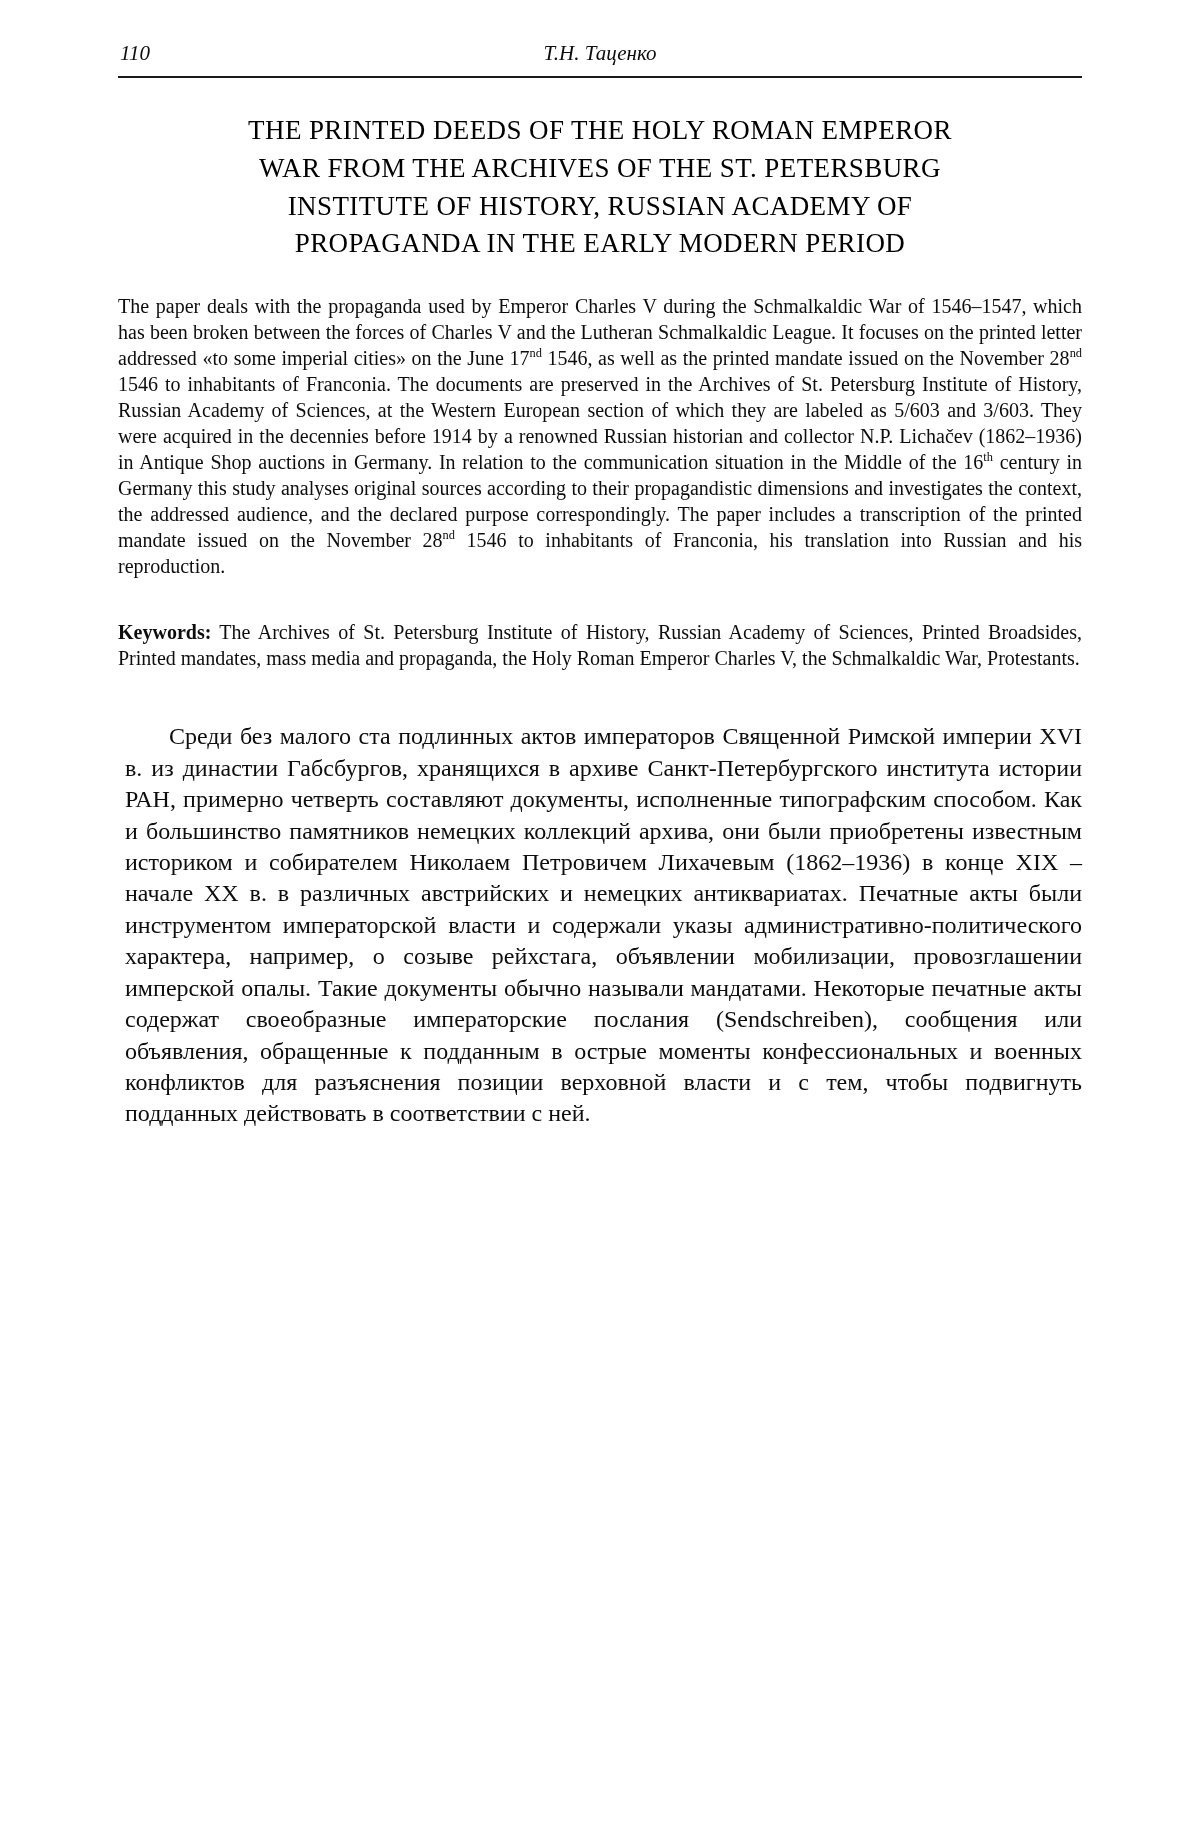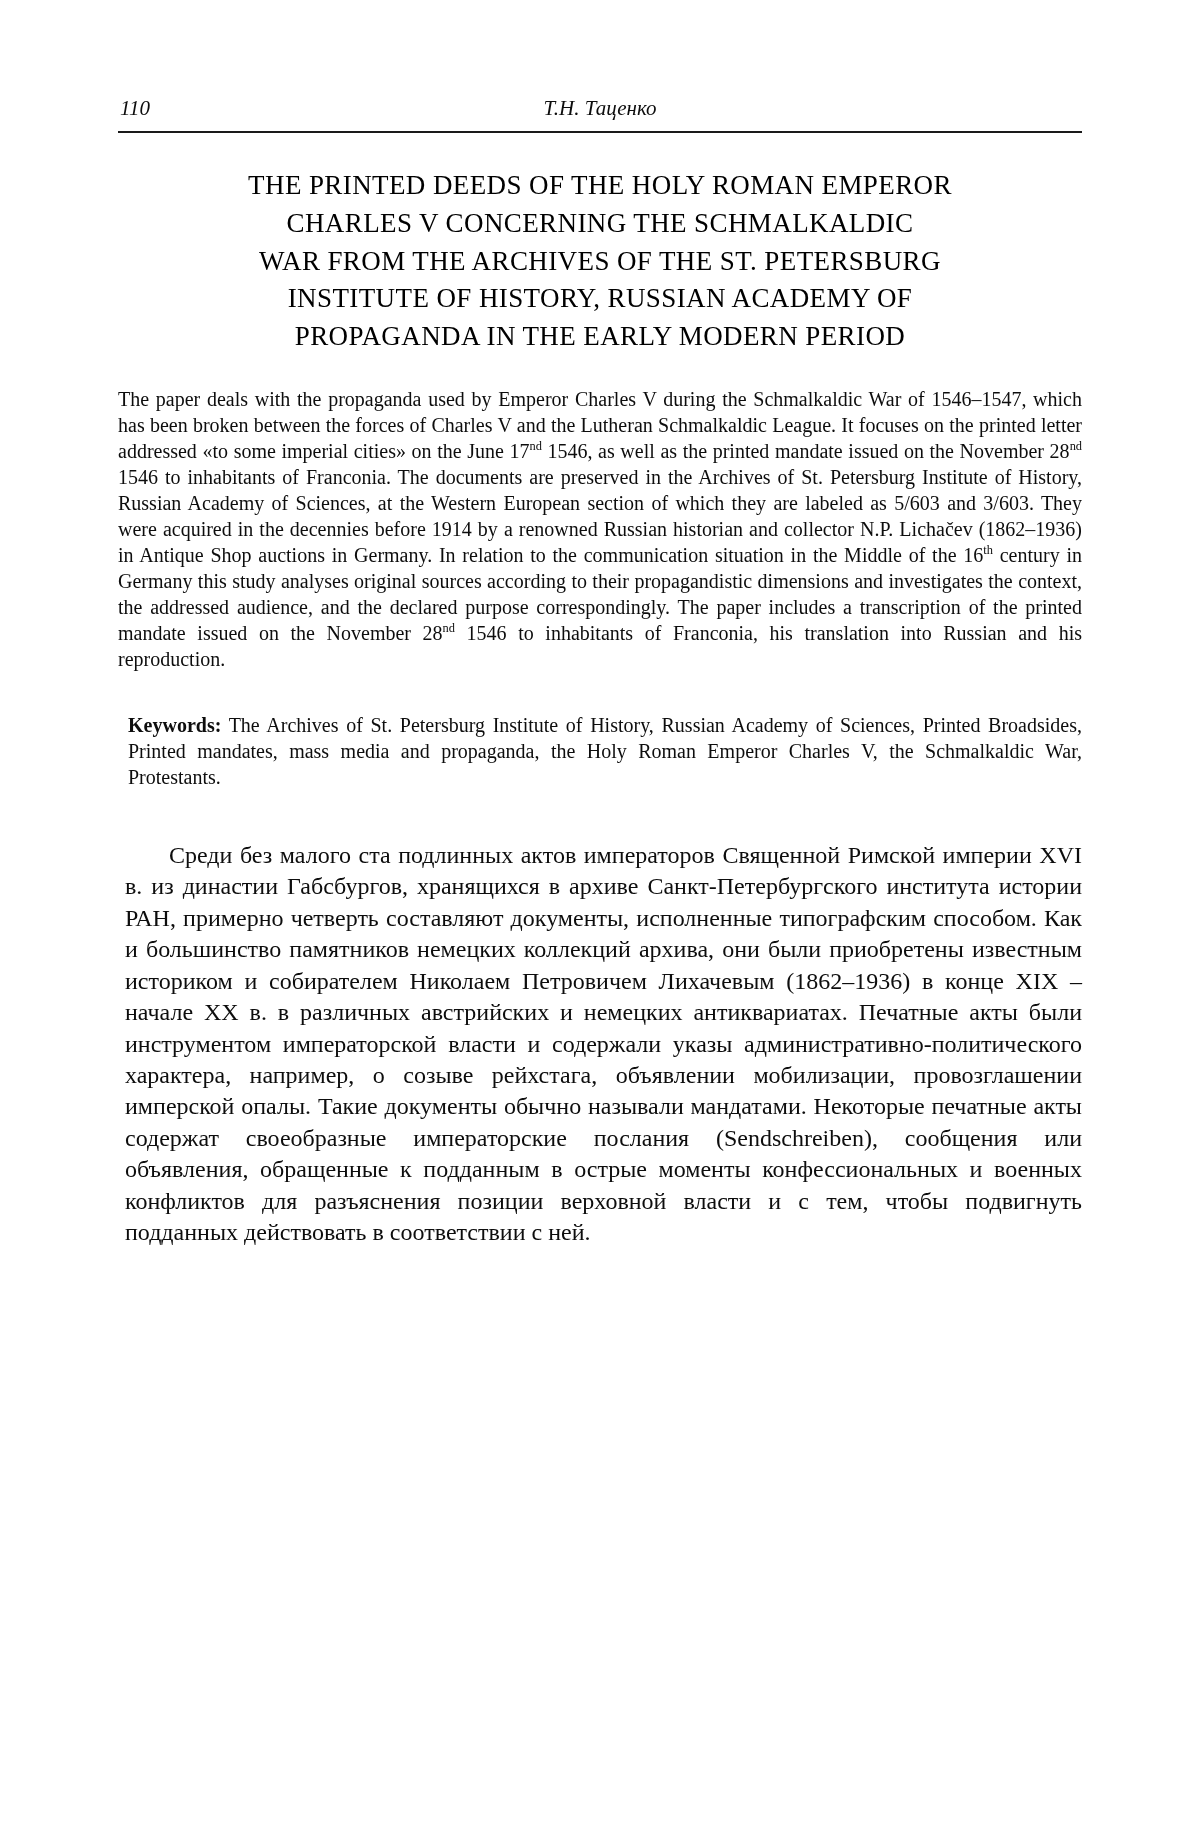--- a/index.html
+++ b/index.html
@@ -3,21 +3,21 @@
 <meta charset="utf-8">
 <style>
   html, body { margin: 0; padding: 0; background: #e8e8e8; }
   .page {
     position: relative;
     width: 1200px;
     height: 1842px;
     margin: 0 auto;
     background: #ffffff;
     box-sizing: border-box;
-    padding: 95px 118px 0 118px;
+    padding: 40px 118px 0 118px;
     font-family: "Liberation Serif", "DejaVu Serif", serif;
     color: #0d0d0d;
     overflow: hidden;
   }
   .header-row {
     position: relative;
     font-style: italic;
     font-size: 21px;
     line-height: 26px;
     height: 26px;
@@ -39,21 +39,21 @@
     color: #000000;
   }
   .abstract {
     margin: 30px 0 0 0;
     font-size: 20px;
     line-height: 1.3;
     text-align: justify;
   }
   .abstract sup, .keywords sup { font-size: 0.62em; line-height: 0; }
   .keywords {
-    margin: 40px 0 0 10px;
+    margin: 40px 0 0 0;
     font-size: 20px;
     line-height: 1.3;
     text-align: justify;
   }
   .keywords .kw-label { font-weight: bold; }
   .body-text {
     margin: 50px 0 0 7px;
     font-size: 24px;
     line-height: 1.31;
     text-align: justify;
@@ -67,21 +67,20 @@
 
   <div class="header-row">
     <span class="page-num">110</span>
     <span class="running-head">Т.Н. Таценко</span>
   </div>
 
   <hr class="header-rule">
 
   <h1 class="article-title">
       <div>THE PRINTED DEEDS OF THE HOLY ROMAN EMPEROR</div>
-      <div>CHARLES V CONCERNING THE SCHMALKALDIC</div>
       <div>WAR FROM THE ARCHIVES OF THE ST. PETERSBURG</div>
       <div>INSTITUTE OF HISTORY, RUSSIAN ACADEMY OF</div>
       <div>PROPAGANDA IN THE EARLY MODERN PERIOD</div>
     </h1>
 
   <p class="abstract"><span>The paper deals with the propaganda used by Emperor Charles V during the Schmalkaldic War of 1546–1547, which has been broken between the forces of Charles V and the Lutheran Schmalkaldic League. It focuses on the printed letter addressed «to some imperial cities» on the June 17</span><sup>nd</sup><span> 1546, as well as the printed mandate issued on the November 28</span><sup>nd</sup><span> 1546 to inhabitants of Franconia. The documents are preserved in the Archives of St. Petersburg Institute of History, Russian Academy of Sciences, at the Western European section of which they are labeled as 5/603 and 3/603. They were acquired in the decennies before 1914 by a renowned Russian historian and collector N.P. Lichačev (1862–1936) in Antique Shop auctions in Germany. In relation to the communication situation in the Middle of the 16</span><sup>th</sup><span> century in Germany this study analyses original sources according to their propagandistic dimensions and investigates the context, the addressed audience, and the declared purpose correspondingly. The paper includes a transcription of the printed mandate issued on the November 28</span><sup>nd</sup><span> 1546 to inhabitants of Franconia, his translation into Russian and his reproduction.</span></p>
 
   <p class="keywords"><span class="kw-label">Keywords:</span><span> The Archives of St. Petersburg Institute of History, Russian Academy of Sciences, Printed Broadsides, Printed mandates, mass media and propaganda, the Holy Roman Emperor Charles V, the Schmalkaldic War, Protestants.</span></p>
 
   <p class="body-text">Среди без малого ста подлинных актов императоров Священной Римской империи XVI в. из династии Габсбургов, хранящихся в архиве Санкт-Петербургского института истории РАН, примерно четверть составляют документы, исполненные типографским способом. Как и большинство памятников немецких коллекций архива, они были приобретены известным историком и собирателем Николаем Петровичем Лихачевым (1862–1936) в конце XIX – начале XX в. в различных австрийских и немецких антиквариатах. Печатные акты были инструментом императорской власти и содержали указы административно-политического характера, например, о созыве рейхстага, объявлении мобилизации, провозглашении имперской опалы. Такие документы обычно называли мандатами. Некоторые печатные акты содержат своеобразные императорские послания (Sendschreiben), сообщения или объявления, обращенные к подданным в острые моменты конфессиональных и военных конфликтов для разъяснения позиции верховной власти и с тем, чтобы подвигнуть подданных действовать в соответствии с ней.</p>

